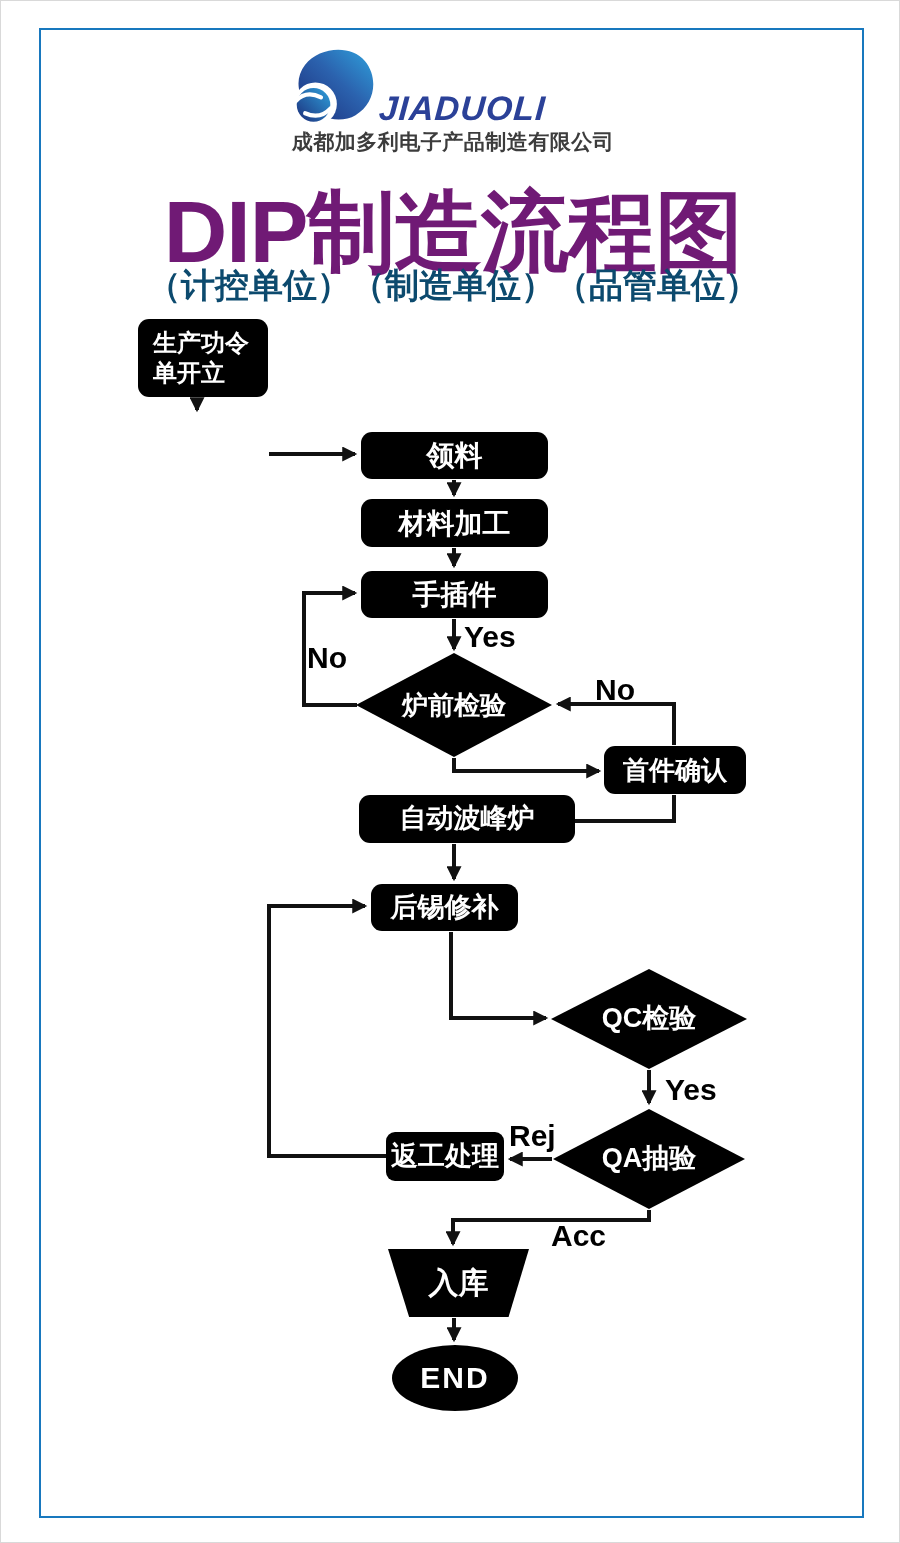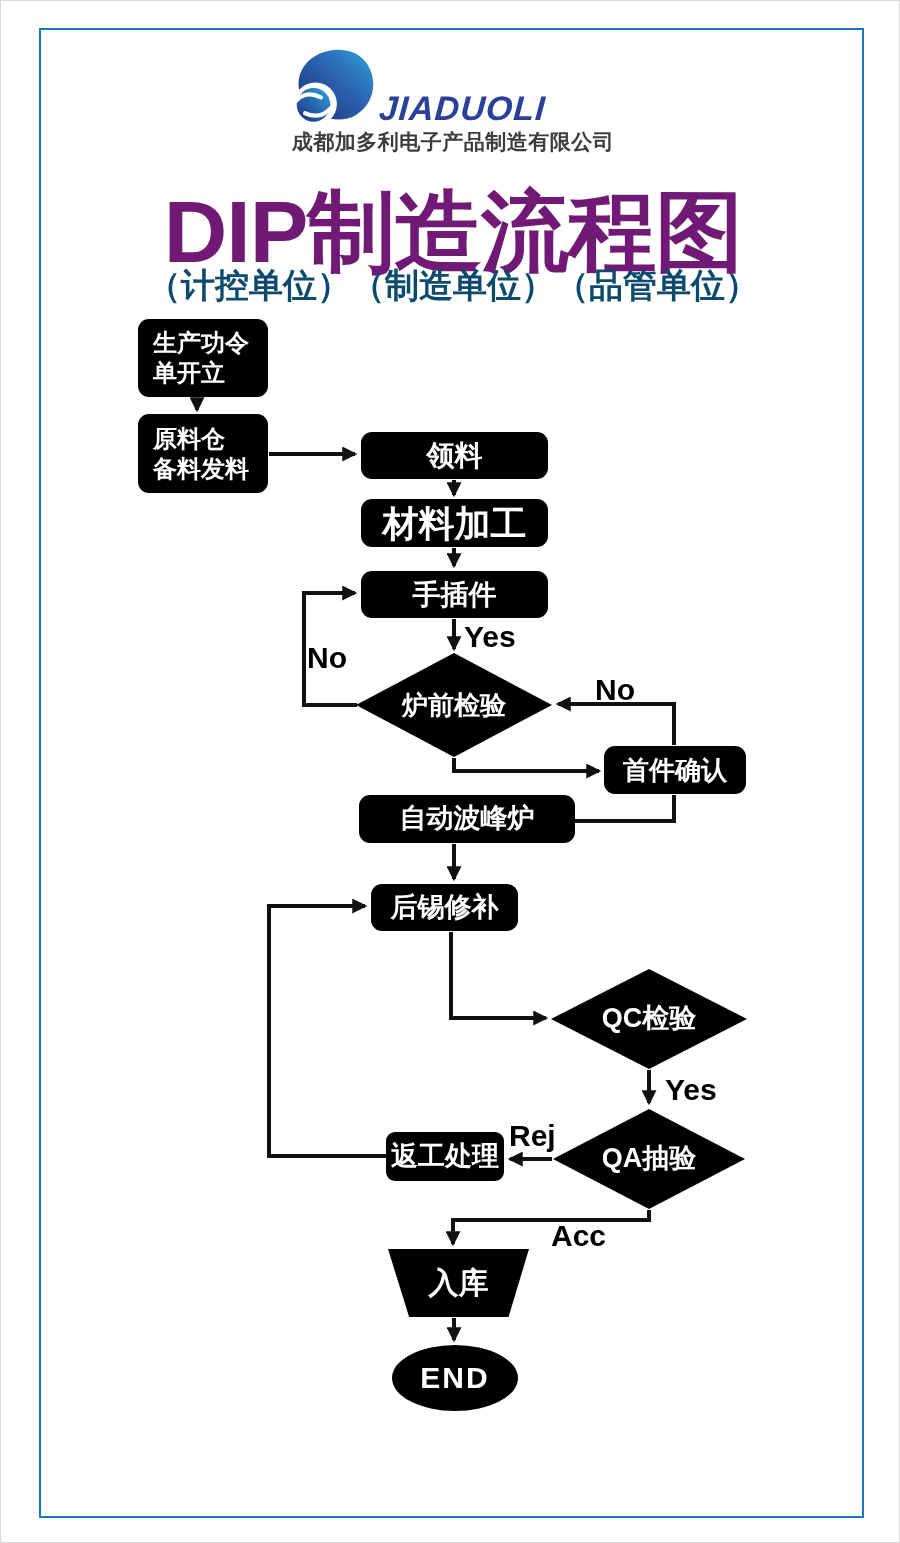--- a/index.html
+++ b/index.html
@@ -104,26 +104,24 @@
       <line x1="551" y1="1158" x2="509" y2="1158" marker-end="url(#ah)"></line>
       <polyline points="385,1155 268,1155 268,905 364,905" marker-end="url(#ah)"></polyline>
       <polyline points="648,1209 648,1219 452,1219 452,1243" marker-end="url(#ah)"></polyline>
       <line x1="453" y1="1317" x2="453" y2="1339" marker-end="url(#ah)"></line>
     </g>
   </svg>
 
   <div class="node box box-left" style="left:137px;top:318px;width:130px;height:78px;font-size:24px;">生产功令
 单开立</div>
 
-  <div class="node box box-left" style="left:137px;top:413px;width:130px;height:79px;font-size:24px;">原料仓
-备料发料</div>
 
   <div class="node box" style="left:360px;top:431px;width:187px;height:47px;font-size:28px;">领料</div>
 
-  <div class="node box" style="left:360px;top:498px;width:187px;height:48px;font-size:36px;">材料加工</div>
+  <div class="node box" style="left:360px;top:498px;width:187px;height:48px;font-size:28px;">材料加工</div>
 
   <div class="node box" style="left:360px;top:570px;width:187px;height:47px;font-size:28px;">手插件</div>
 
   <div class="node diamond" style="left:355px;top:652px;width:196px;height:104px;font-size:26px;">炉前检验</div>
 
   <div class="node box" style="left:603px;top:745px;width:142px;height:48px;font-size:26px;">首件确认</div>
 
   <div class="node box" style="left:358px;top:794px;width:216px;height:48px;font-size:27px;">自动波峰炉</div>
 
   <div class="node box" style="left:370px;top:883px;width:147px;height:47px;font-size:27px;">后锡修补</div>

